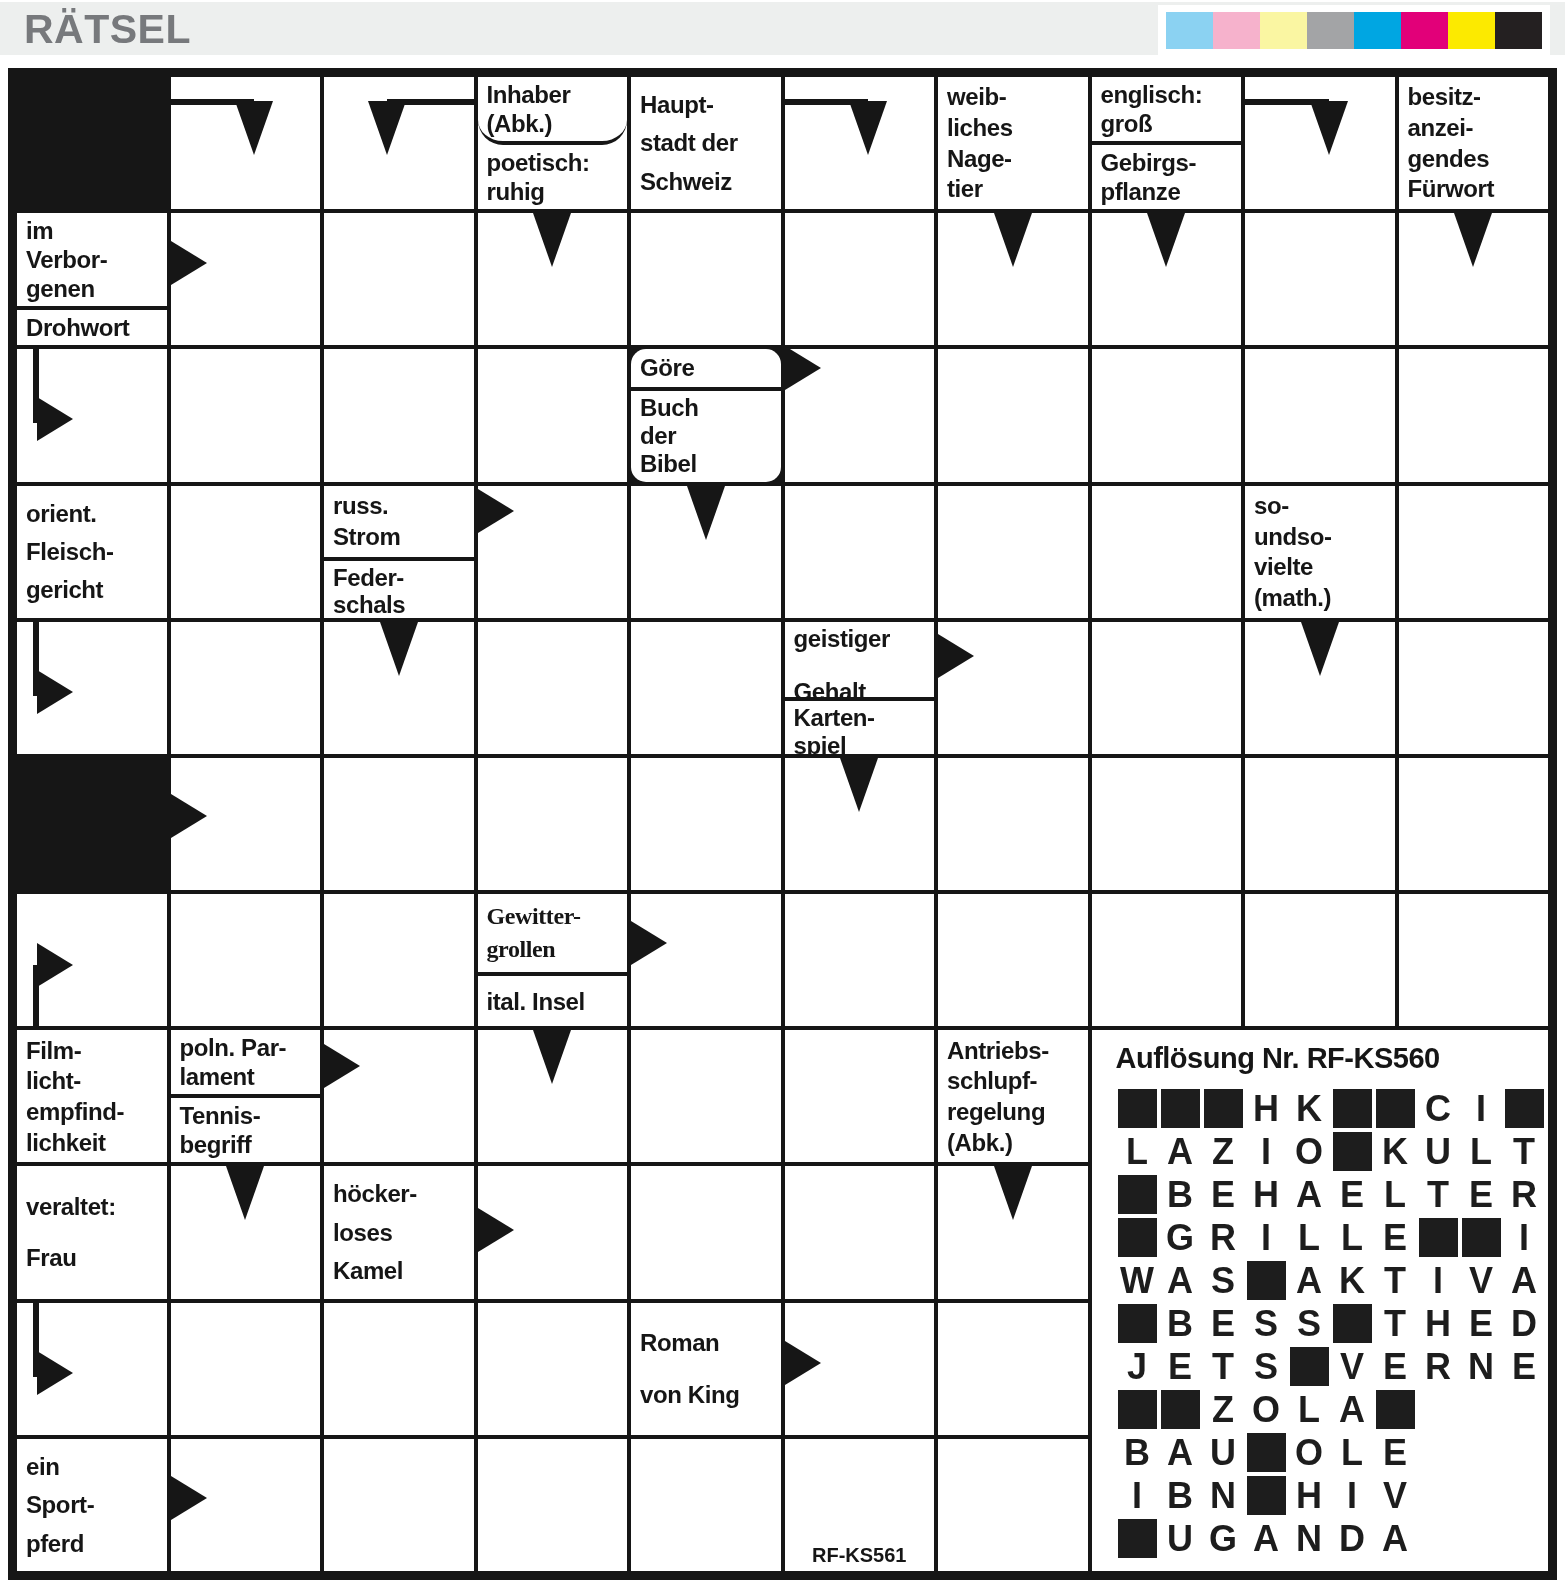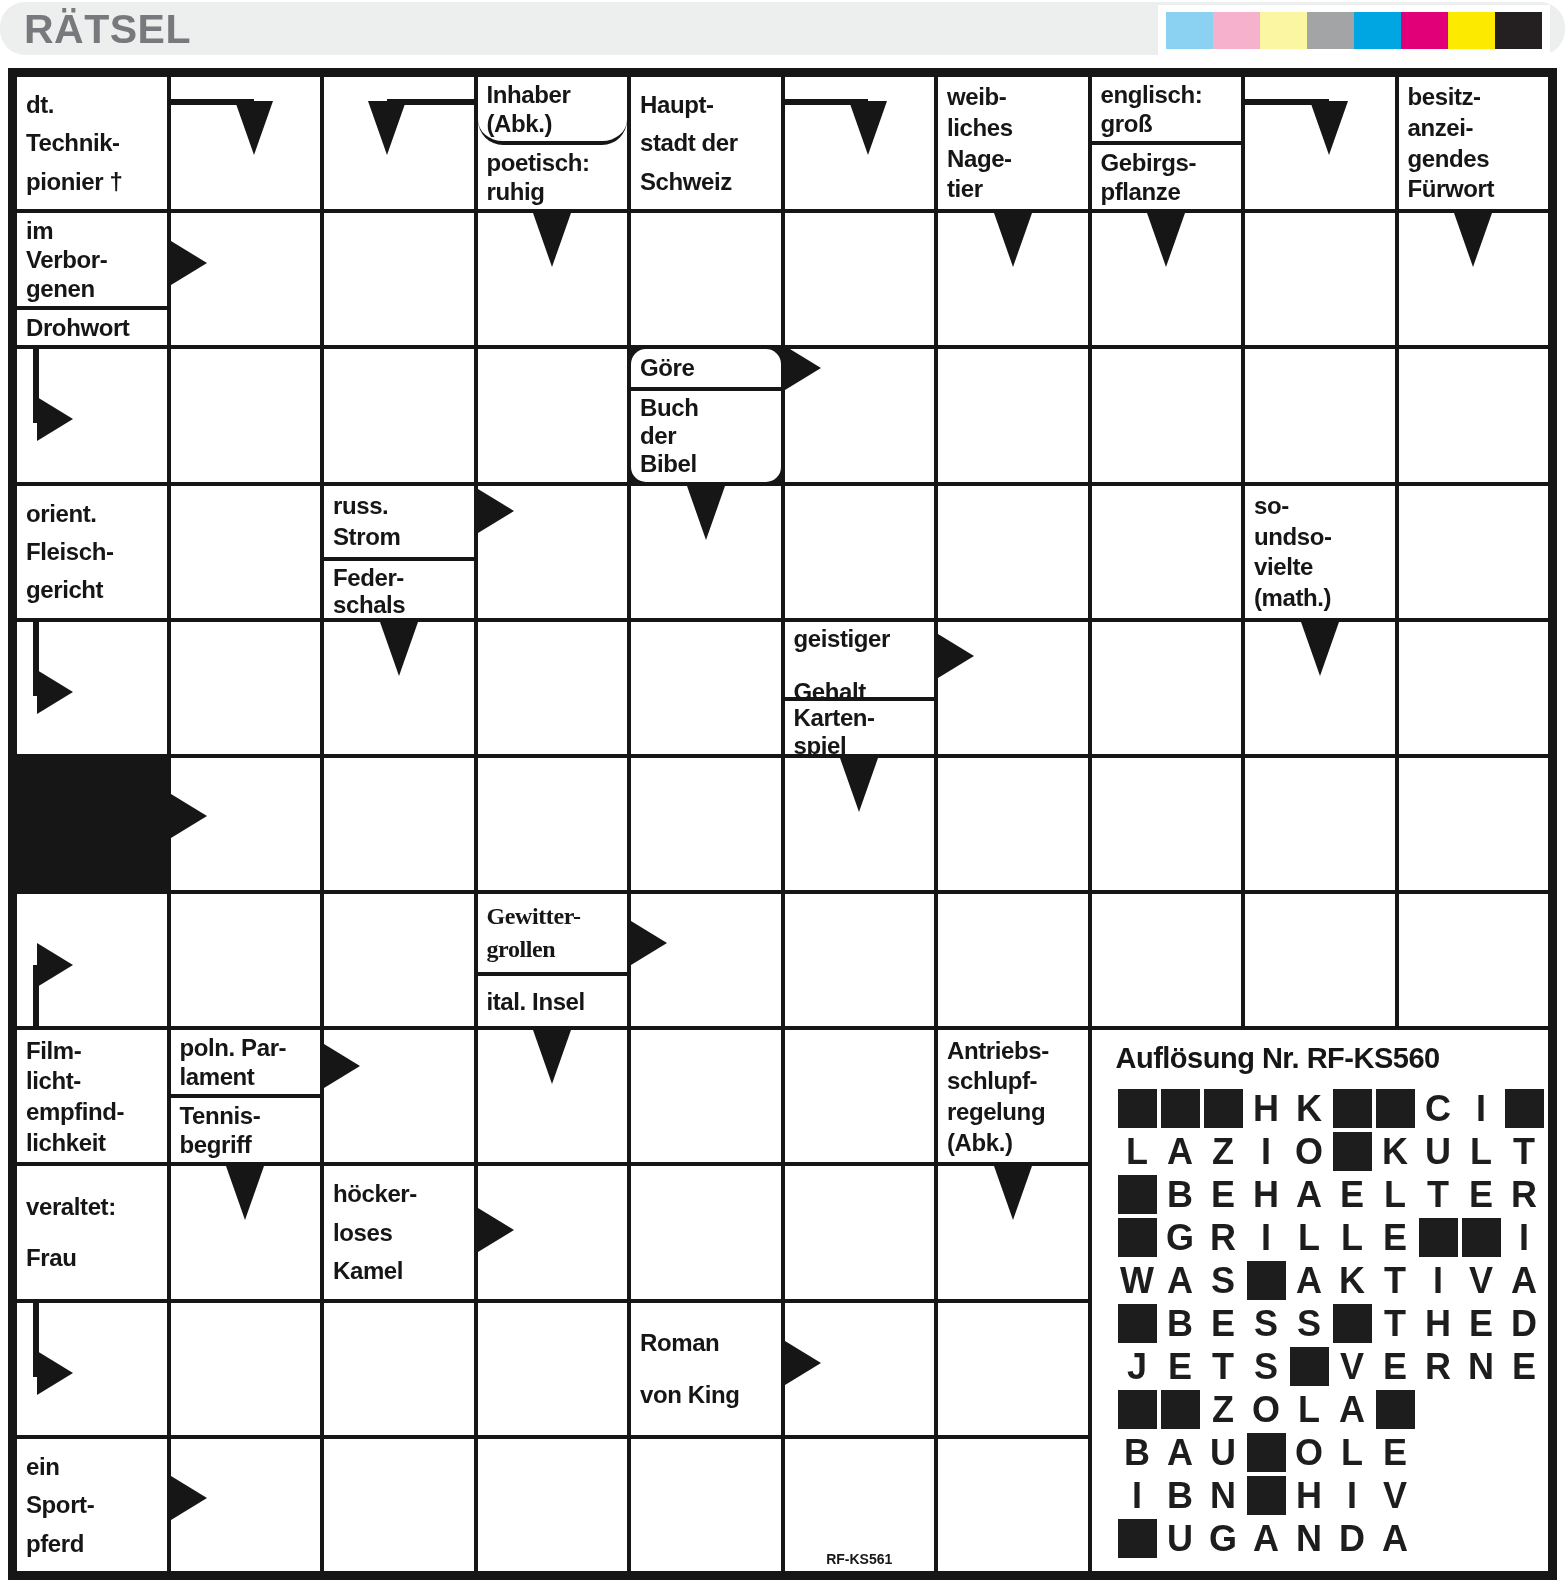--- a/index.html
+++ b/index.html
@@ -1,17 +1,17 @@
 <!DOCTYPE html>
 <html><head>
 <meta charset="utf-8">
 <style>
   html,body{margin:0;padding:0;background:#fff;}
   body{width:1565px;height:1588px;position:relative;font-family:"Liberation Sans",sans-serif;}
-  .topbar{position:absolute;left:0;top:2px;right:0;height:53px;background:#edefee;border-radius:25px;}
+  .topbar{position:absolute;left:0;top:2px;right:0;height:53px;background:#edefee;}
   .title{position:absolute;left:24px;top:4px;font-size:41px;font-weight:bold;color:#77797c;letter-spacing:.5px;}
   .colorbar{position:absolute;right:15px;top:3px;background:#fff;padding:7px 8px;display:flex;}
   .swatch{width:47px;height:37px;}
   .grid{position:absolute;left:8px;top:68px;width:1549px;height:1512px;box-sizing:border-box;
         display:grid;grid-template-columns:repeat(10,1fr);grid-template-rows:repeat(11,1fr);
         gap:4px;background:#161616;border:9px solid #161616;}
   .cell{background:#fff;position:relative;}
   .clue{display:flex;flex-direction:column;}
   .part{display:flex;flex-direction:column;justify-content:space-evenly;padding:3px 3px 3px 9px;min-height:0;}
   .part.div-b{border-bottom:4px solid #161616;}
@@ -21,47 +21,40 @@
   .hbar{position:absolute;top:22px;height:6px;background:#161616;}
   .vbar{position:absolute;width:6px;background:#161616;}
   .arrow-wrap{position:absolute;inset:0;pointer-events:none;}
   .solution{background:#fff;position:relative;padding:12px 0 0 24px;}
   .sol-h{font-size:29px;font-weight:bold;color:#161616;letter-spacing:-.5px;}
   .sol-grid{margin-top:12px;}
   .sol-row{display:flex;height:43px;}
   .sol-cell{width:43px;height:43px;display:flex;align-items:center;justify-content:center;
             font-size:36px;font-weight:bold;color:#1d1d1d;}
   .sol-blk{width:39px;height:39px;margin:2px;background:#1d1d1d;}
-  .code{position:absolute;bottom:4px;left:0;right:0;text-align:center;font-size:14px;font-weight:bold;color:#161616;}
+  .code{position:absolute;bottom:4px;left:0;right:0;text-align:center;font-size:20px;font-weight:bold;color:#161616;}
 </style>
 </head>
 <body>
 
 <div class="topbar">
   <span class="title">RÄTSEL</span>
   <div class="colorbar">
       <div class="swatch" style="background: rgb(139, 210, 242);"></div>
       <div class="swatch" style="background: rgb(246, 178, 204);"></div>
       <div class="swatch" style="background: rgb(250, 246, 162);"></div>
       <div class="swatch" style="background: rgb(163, 164, 166);"></div>
       <div class="swatch" style="background: rgb(0, 166, 226);"></div>
       <div class="swatch" style="background: rgb(226, 0, 121);"></div>
       <div class="swatch" style="background: rgb(252, 234, 0);"></div>
       <div class="swatch" style="background: rgb(36, 32, 33);"></div>
     </div>
 </div>
 
 <div class="grid">
-    <div class="cell clue" style="grid-area: 1 / 1;">
-      <div class="part" style="flex-grow: 1; flex-basis: 0px;">
-        <div class="ln">dt.</div>
-        <div class="ln">Technik-</div>
-        <div class="ln">pionier †</div>
-      </div>
-    </div>
     <div class="cell" style="grid-area: 1 / 2;">
       <div class="arrow-wrap">
         <div class="hbar" style="left:0;width:56%"></div>
         <div class="tri-d" style="top:24px;left:calc(56% - 19px)"></div>
       </div>
     </div>
     <div class="cell" style="grid-area: 1 / 3;">
       <div class="arrow-wrap">
         <div class="hbar" style="right:0;width:58%"></div>
         <div class="tri-d" style="top:24px;left:calc(42% - 19px)"></div>

